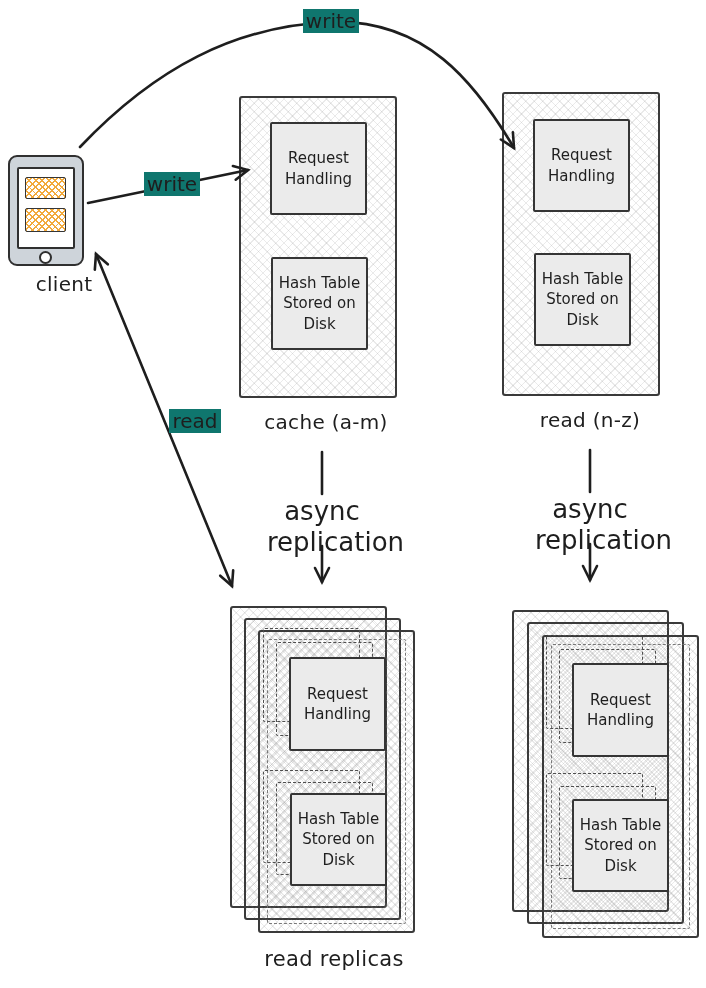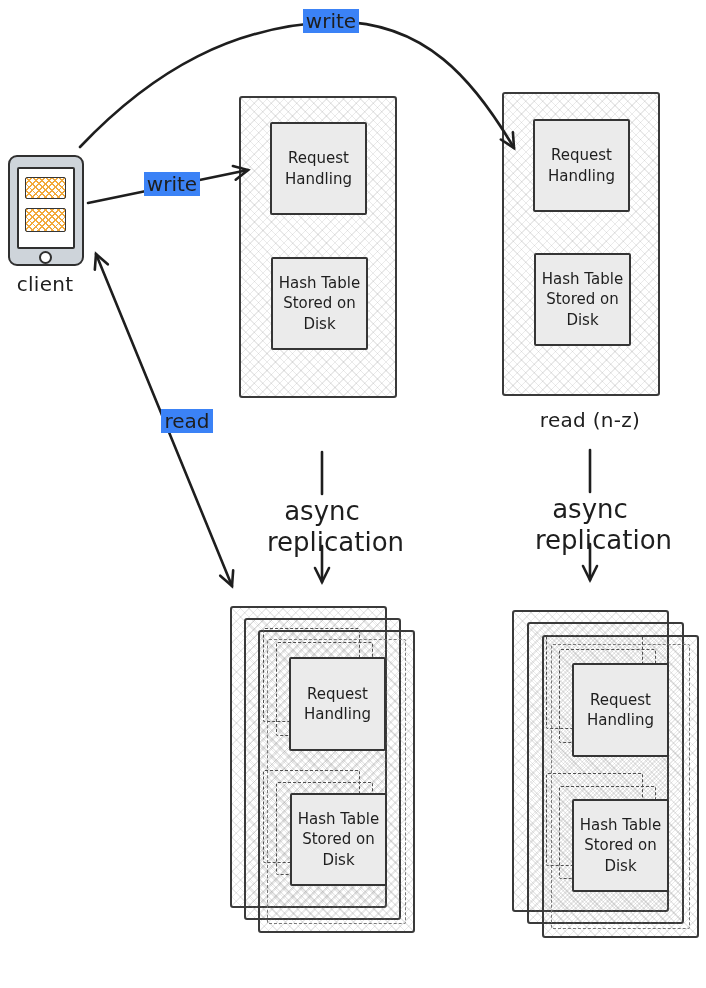--- a/index.html
+++ b/index.html
@@ -19,21 +19,21 @@
   .sheet{border:2px solid #3a3a3a; border-radius:3px;}
   .inset-dashed{position:absolute; inset:7px; border:1.4px dashed #787878; border-radius:2px; pointer-events:none;}
   .node-box{
     background:var(--node-fill); border:2px solid #353535; border-radius:2px;
     display:flex; align-items:center; justify-content:center; text-align:center;
     font-size:15px; line-height:1.35; padding:3px;
   }
   .ghost{border:1.6px dashed #4f4f4f; border-radius:2px; background:transparent;}
   .lbl{text-align:center; font-size:20px; letter-spacing:.3px;}
   .arrow-lbl{text-align:center; font-size:20px; z-index:6;}
-  .arrow-lbl span{background:#3b82f6; padding:0 3px;}
+  .arrow-lbl span{background:#0f766e; padding:0 3px;}
   .async-lbl{font-size:26px; line-height:1.18;}
   .orange-hatch{
     background:
       repeating-linear-gradient(45deg, var(--accent-orange) 0 1.4px, transparent 1.4px 4.6px),
       repeating-linear-gradient(-45deg, var(--accent-orange) 0 1.4px, transparent 1.4px 4.6px),
       #fff;
     border:1.6px solid #353535; border-radius:2px;
   }
   svg.arrows{position:absolute; left:0; top:0; z-index:5; pointer-events:none;}
   svg.arrows path{stroke:var(--stroke); stroke-width:2.6; fill:none; stroke-linecap:round;}
@@ -43,46 +43,48 @@
 
 <div class="canvas">
 
   <div class="abs" style="left:8px; top:155px; width:76px; height:111px; background:var(--phone-fill); border:2.5px solid #303030; border-radius:9px;">
     <div class="abs" style="left:7px; top:10px; width:58px; height:82px; background:#fff; border:2px solid #303030; border-radius:2px;">
       <div class="abs orange-hatch" style="left:6px; top:8px; width:41px; height:22px;"></div>
       <div class="abs orange-hatch" style="left:6px; top:39px; width:41px; height:24px;"></div>
     </div>
     <div class="abs" style="left:29px; top:94px; width:13px; height:13px; background:#fff; border:2px solid #303030; border-radius:50%;"></div>
   </div>
-  <div class="abs lbl" style="left:1px; top:272px; width:88px;">client</div>
+  <div class="abs lbl" style="left:20px; top:272px; width:88px;">client</div>
 
   <div class="abs sheet hatch" style="left:239px; top:96px; width:158px; height:302px;">
     <div class="abs node-box" style="left:29px; top:24px; width:97px; height:93px;">Request Handling</div>
     <div class="abs node-box" style="left:30px; top:159px; width:97px; height:93px;">Hash Table Stored on Disk</div>
   </div>
+  <div class="abs lbl" style="left:246px; top:410px; width:160px;">cache (a-m)</div>
 
   <div class="abs sheet hatch" style="left:502px; top:92px; width:158px; height:304px;">
     <div class="abs node-box" style="left:29px; top:25px; width:97px; height:93px;">Request Handling</div>
     <div class="abs node-box" style="left:30px; top:159px; width:97px; height:93px;">Hash Table Stored on Disk</div>
   </div>
   <div class="abs lbl" style="left:510px; top:408px; width:160px;">read (n-z)</div>
 
   <div class="abs" style="left:230px; top:606px; width:190px; height:335px;">
     <div class="abs sheet hatch" style="left:0; top:0; width:157px; height:302px;"></div>
     <div class="abs sheet hatch" style="left:14px; top:12px; width:157px; height:302px;"></div>
     <div class="abs sheet hatch" style="left:28px; top:24px; width:157px; height:303px;">
       <div class="inset-dashed"></div>
     </div>
     <div class="abs ghost" style="left:33px; top:22px; width:97px; height:94px;"></div>
     <div class="abs ghost" style="left:46px; top:36px; width:97px; height:94px;"></div>
     <div class="abs node-box" style="left:59px; top:51px; width:97px; height:94px;">Request Handling</div>
     <div class="abs ghost" style="left:33px; top:164px; width:97px; height:93px;"></div>
     <div class="abs ghost" style="left:46px; top:176px; width:97px; height:93px;"></div>
     <div class="abs node-box" style="left:60px; top:187px; width:97px; height:93px;">Hash Table Stored on Disk</div>
   </div>
+  <div class="abs lbl" style="left:249px; top:947px; width:170px; font-size:21px;">read replicas</div>
 
   <div class="abs" style="left:512px; top:610px; width:190px; height:335px;">
     <div class="abs sheet hatch" style="left:0; top:0; width:157px; height:302px;"></div>
     <div class="abs sheet hatch" style="left:15px; top:12px; width:157px; height:302px;"></div>
     <div class="abs sheet hatch" style="left:30px; top:25px; width:157px; height:303px;">
       <div class="inset-dashed"></div>
     </div>
     <div class="abs ghost" style="left:34px; top:25px; width:97px; height:94px;"></div>
     <div class="abs ghost" style="left:47px; top:39px; width:97px; height:94px;"></div>
     <div class="abs node-box" style="left:60px; top:53px; width:97px; height:94px;">Request Handling</div>
@@ -101,17 +103,17 @@
     <path d="M88,203 L248,170" marker-end="url(#ah)"></path>
     <path d="M96,254 L232,586" marker-start="url(#ah)" marker-end="url(#ah)"></path>
     <path d="M322,452 L322,494"></path>
     <path d="M322,546 L322,582" marker-end="url(#ah)"></path>
     <path d="M590,450 L590,492"></path>
     <path d="M590,544 L590,580" marker-end="url(#ah)"></path>
   </svg>
 
   <div class="abs arrow-lbl" style="left:291px; top:9px; width:80px;"><span>write</span></div>
   <div class="abs arrow-lbl" style="left:132px; top:172px; width:80px;"><span>write</span></div>
-  <div class="abs arrow-lbl" style="left:147px; top:409px; width:80px;"><span>read</span></div>
+  <div class="abs arrow-lbl" style="left:155px; top:409px; width:80px;"><span>read</span></div>
   <div class="abs arrow-lbl async-lbl" style="left:267px; top:496px; width:110px;">async replication</div>
   <div class="abs arrow-lbl async-lbl" style="left:535px; top:494px; width:110px;">async replication</div>
 
 </div>
 
 </body></html>

